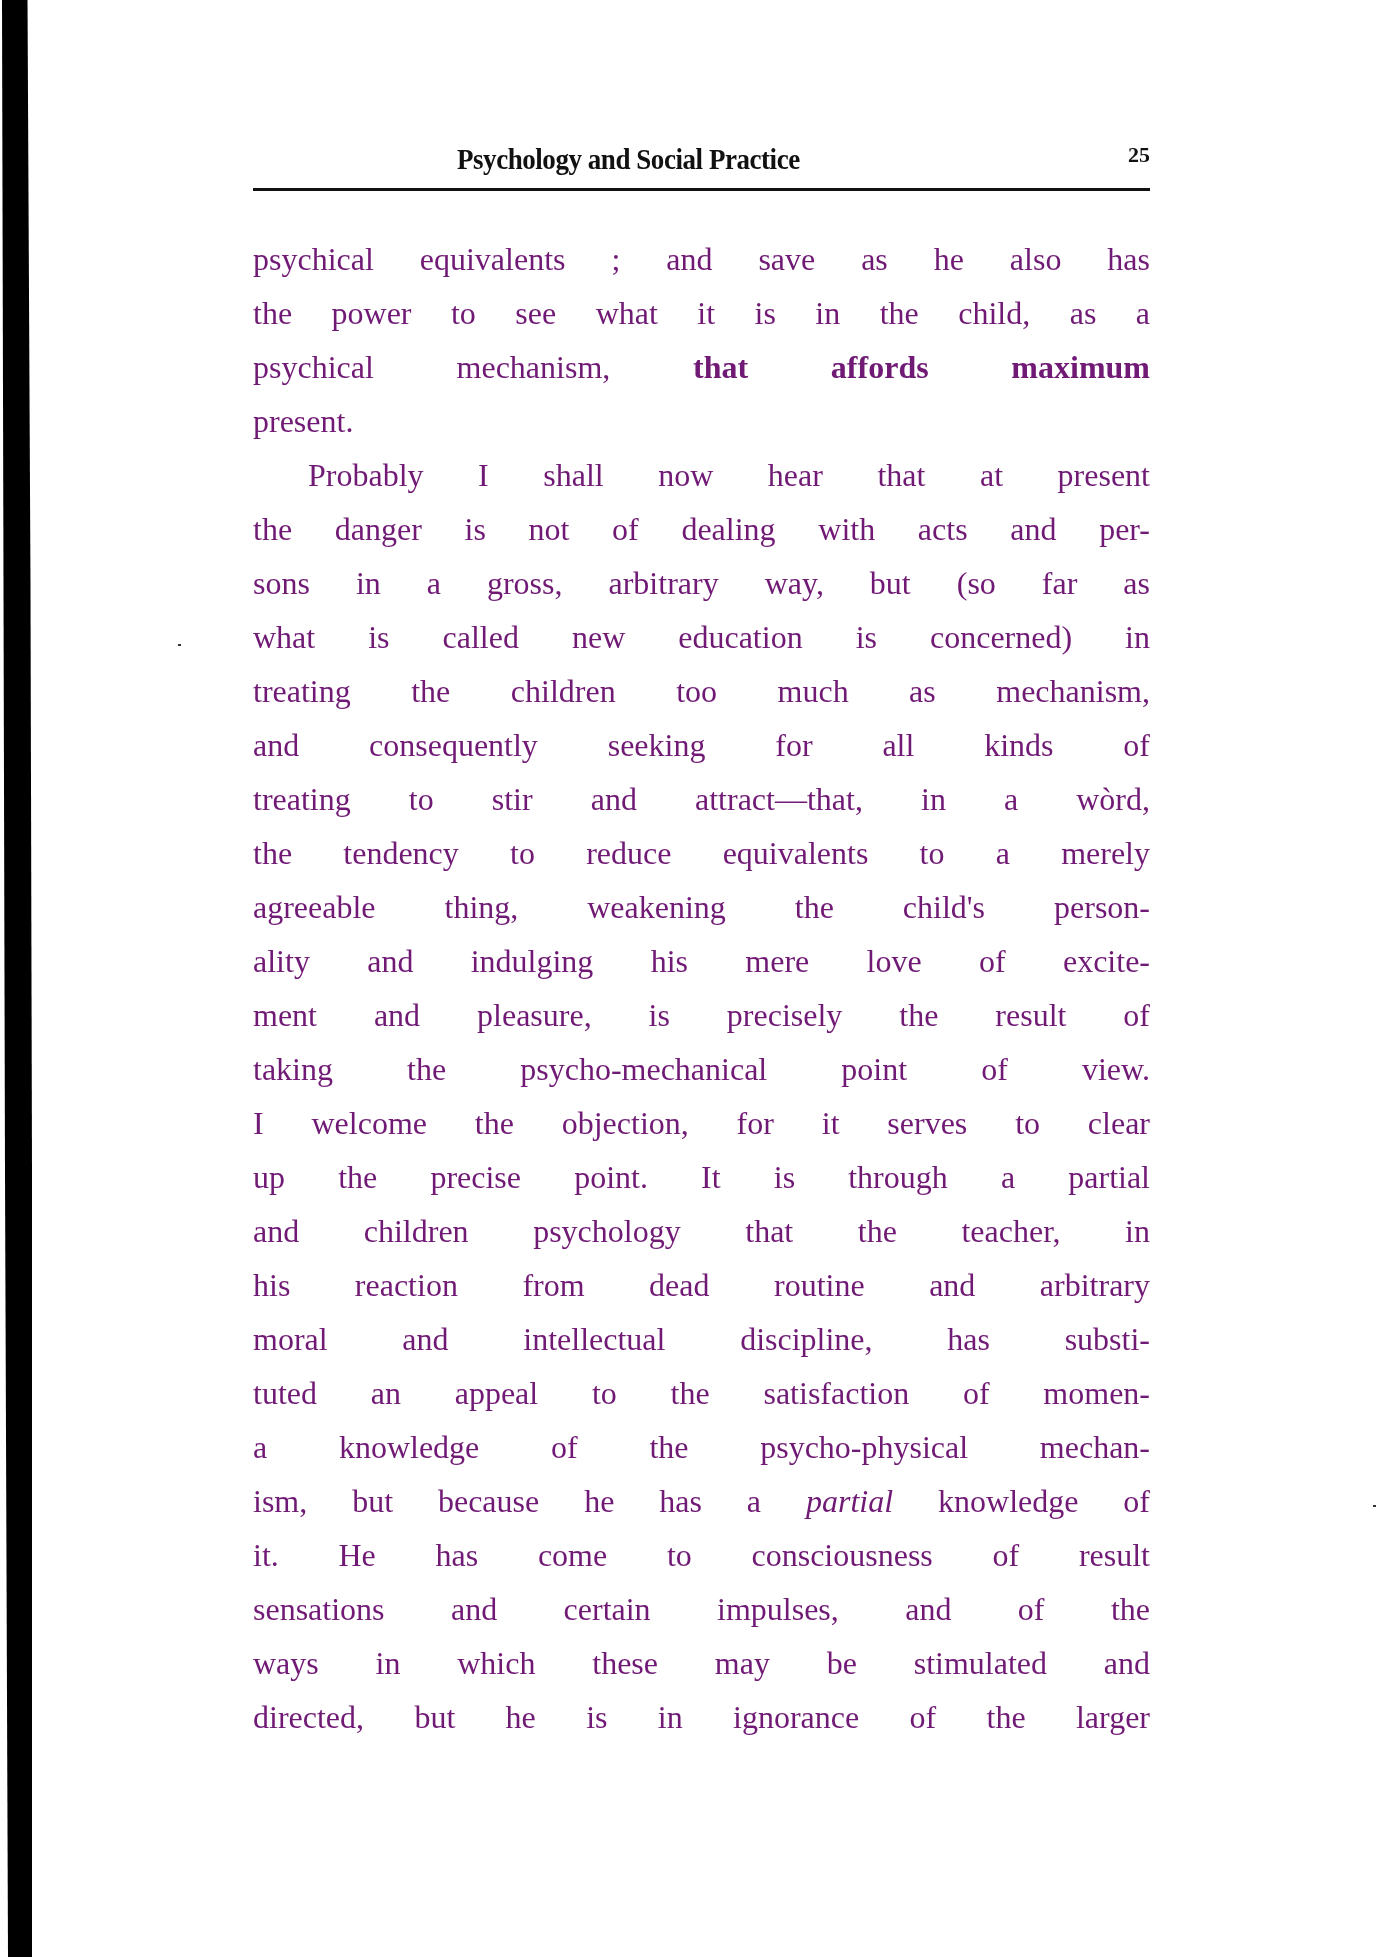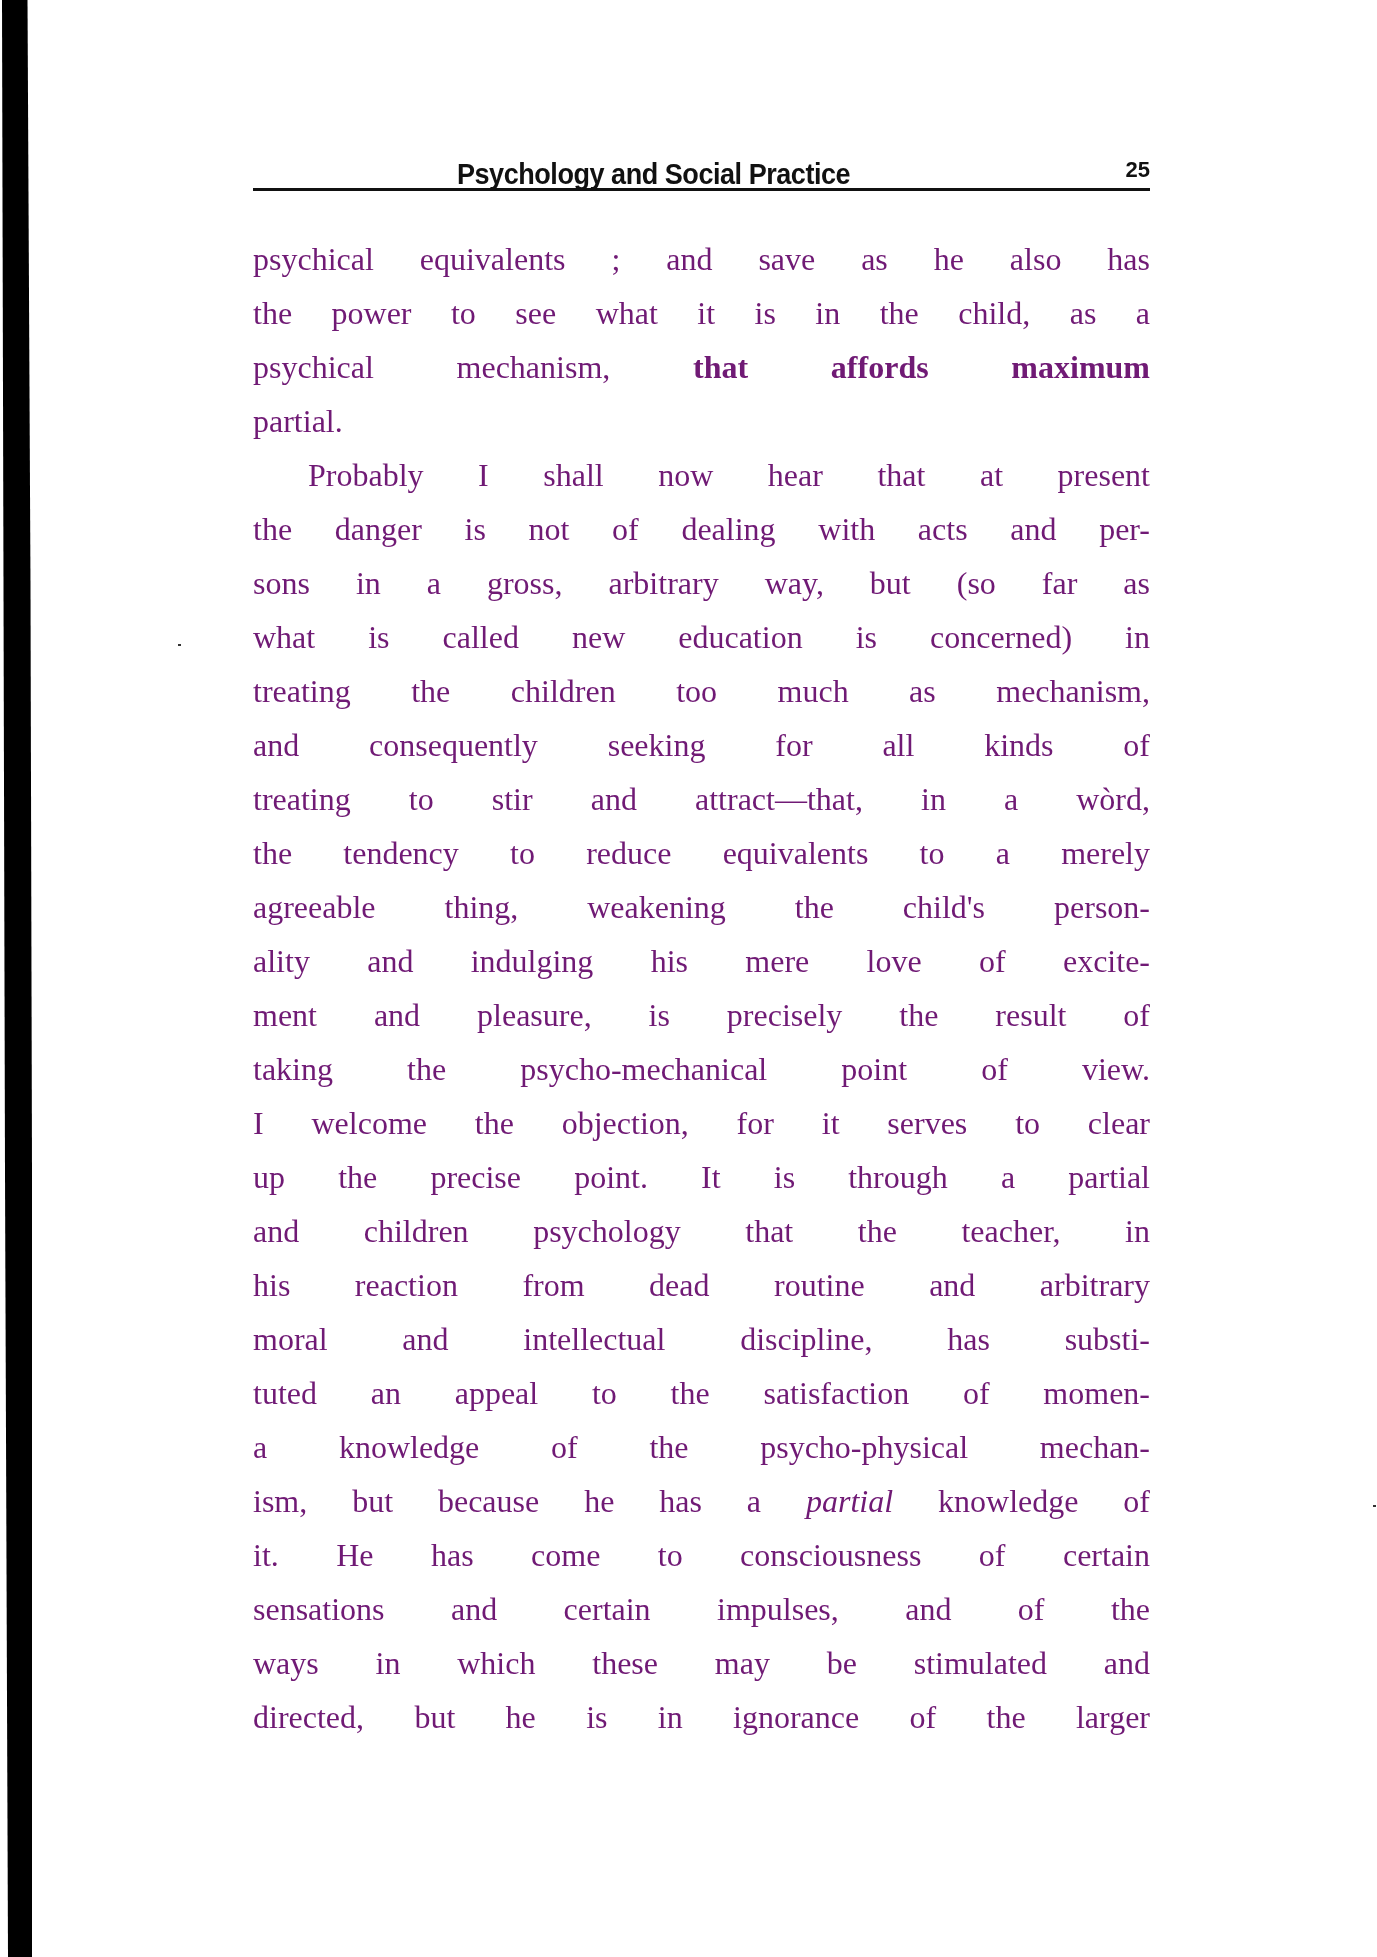--- a/index.html
+++ b/index.html
@@ -4,21 +4,21 @@
 <style>
   html, body { margin: 0; padding: 0; background: #ffffff; }
   body { width: 1377px; height: 1957px; position: relative; overflow: hidden; }
   .edge {
     position: absolute; left: 2px; top: 0; width: 30px; height: 1957px;
     background: #000;
     clip-path: polygon(0 0, 85% 0, 95% 30%, 100% 60%, 100% 100%, 20% 100%, 10% 60%);
   }
   .header {
     position: absolute; left: 253px; top: 138px; width: 897px; height: 50px;
-    font-family: Liberation Sans, sans-serif; font-weight: bold; color: #111; margin-top: 15px;
+    font-family: Liberation Serif, serif; font-weight: bold; color: #111;
   }
   .running-title {
     position: absolute; left: 204px; top: 4px; font-size: 30px; letter-spacing: -0.5px;
     transform: scaleX(0.9); transform-origin: left center; white-space: nowrap;
   }
   .page-number {
     position: absolute; right: 0; top: 4px; font-size: 22px;
   }
   .rule {
     position: absolute; left: 253px; top: 188px; width: 897px; height: 3px; background: #111;
@@ -45,41 +45,41 @@
 <div class="header">
   <span class="running-title">Psychology and Social Practice</span>
   <span class="page-number">25</span>
 </div>
 <div class="rule"></div>
 
 <div class="body-text" id="body-text">
     <div class="line">psychical equivalents ; and save as he also has</div>
     <div class="line">the power to see what it is in the child, as a</div>
     <div class="line"><span>psychical mechanism, </span><span class="bold">that affords maximum</span></div>
-    <div class="line last">partial.</div>
+    <div class="line last">present.</div>
     <div class="line indent">Probably I shall now hear that at present</div>
     <div class="line">the danger is not of dealing with acts and per-</div>
     <div class="line">sons in a gross, arbitrary way, but (so far as</div>
     <div class="line">what is called new education is concerned) in</div>
     <div class="line">treating the children too much as mechanism,</div>
     <div class="line">and consequently seeking for all kinds of</div>
     <div class="line">treating to stir and attract—that, in a wòrd,</div>
     <div class="line">the tendency to reduce equivalents to a merely</div>
     <div class="line">agreeable thing, weakening the child's person-</div>
     <div class="line">ality and indulging his mere love of excite-</div>
     <div class="line">ment and pleasure, is precisely the result of</div>
     <div class="line">taking the psycho-mechanical point of view.</div>
     <div class="line">I welcome the objection, for it serves to clear</div>
     <div class="line">up the precise point.  It is through a partial</div>
     <div class="line">and children psychology that the teacher, in</div>
     <div class="line">his reaction from dead routine and arbitrary</div>
     <div class="line">moral and intellectual discipline, has substi-</div>
     <div class="line">tuted an appeal to the satisfaction of momen-</div>
     <div class="line">a knowledge of the psycho-physical mechan-</div>
     <div class="line"><span>ism, but because he has a </span><em>partial</em><span> knowledge of</span></div>
-    <div class="line">it.  He has come to consciousness of certain</div>
+    <div class="line">it.  He has come to consciousness of result</div>
     <div class="line">sensations and certain impulses, and of the</div>
     <div class="line">ways in which these may be stimulated and</div>
     <div class="line">directed, but he is in ignorance of the larger</div>
   </div>
 
 <div class="speck" style="left:1373px;top:1505px;"></div>
 <div class="speck" style="left:178px;top:644px;"></div>
 
 </body></html>

